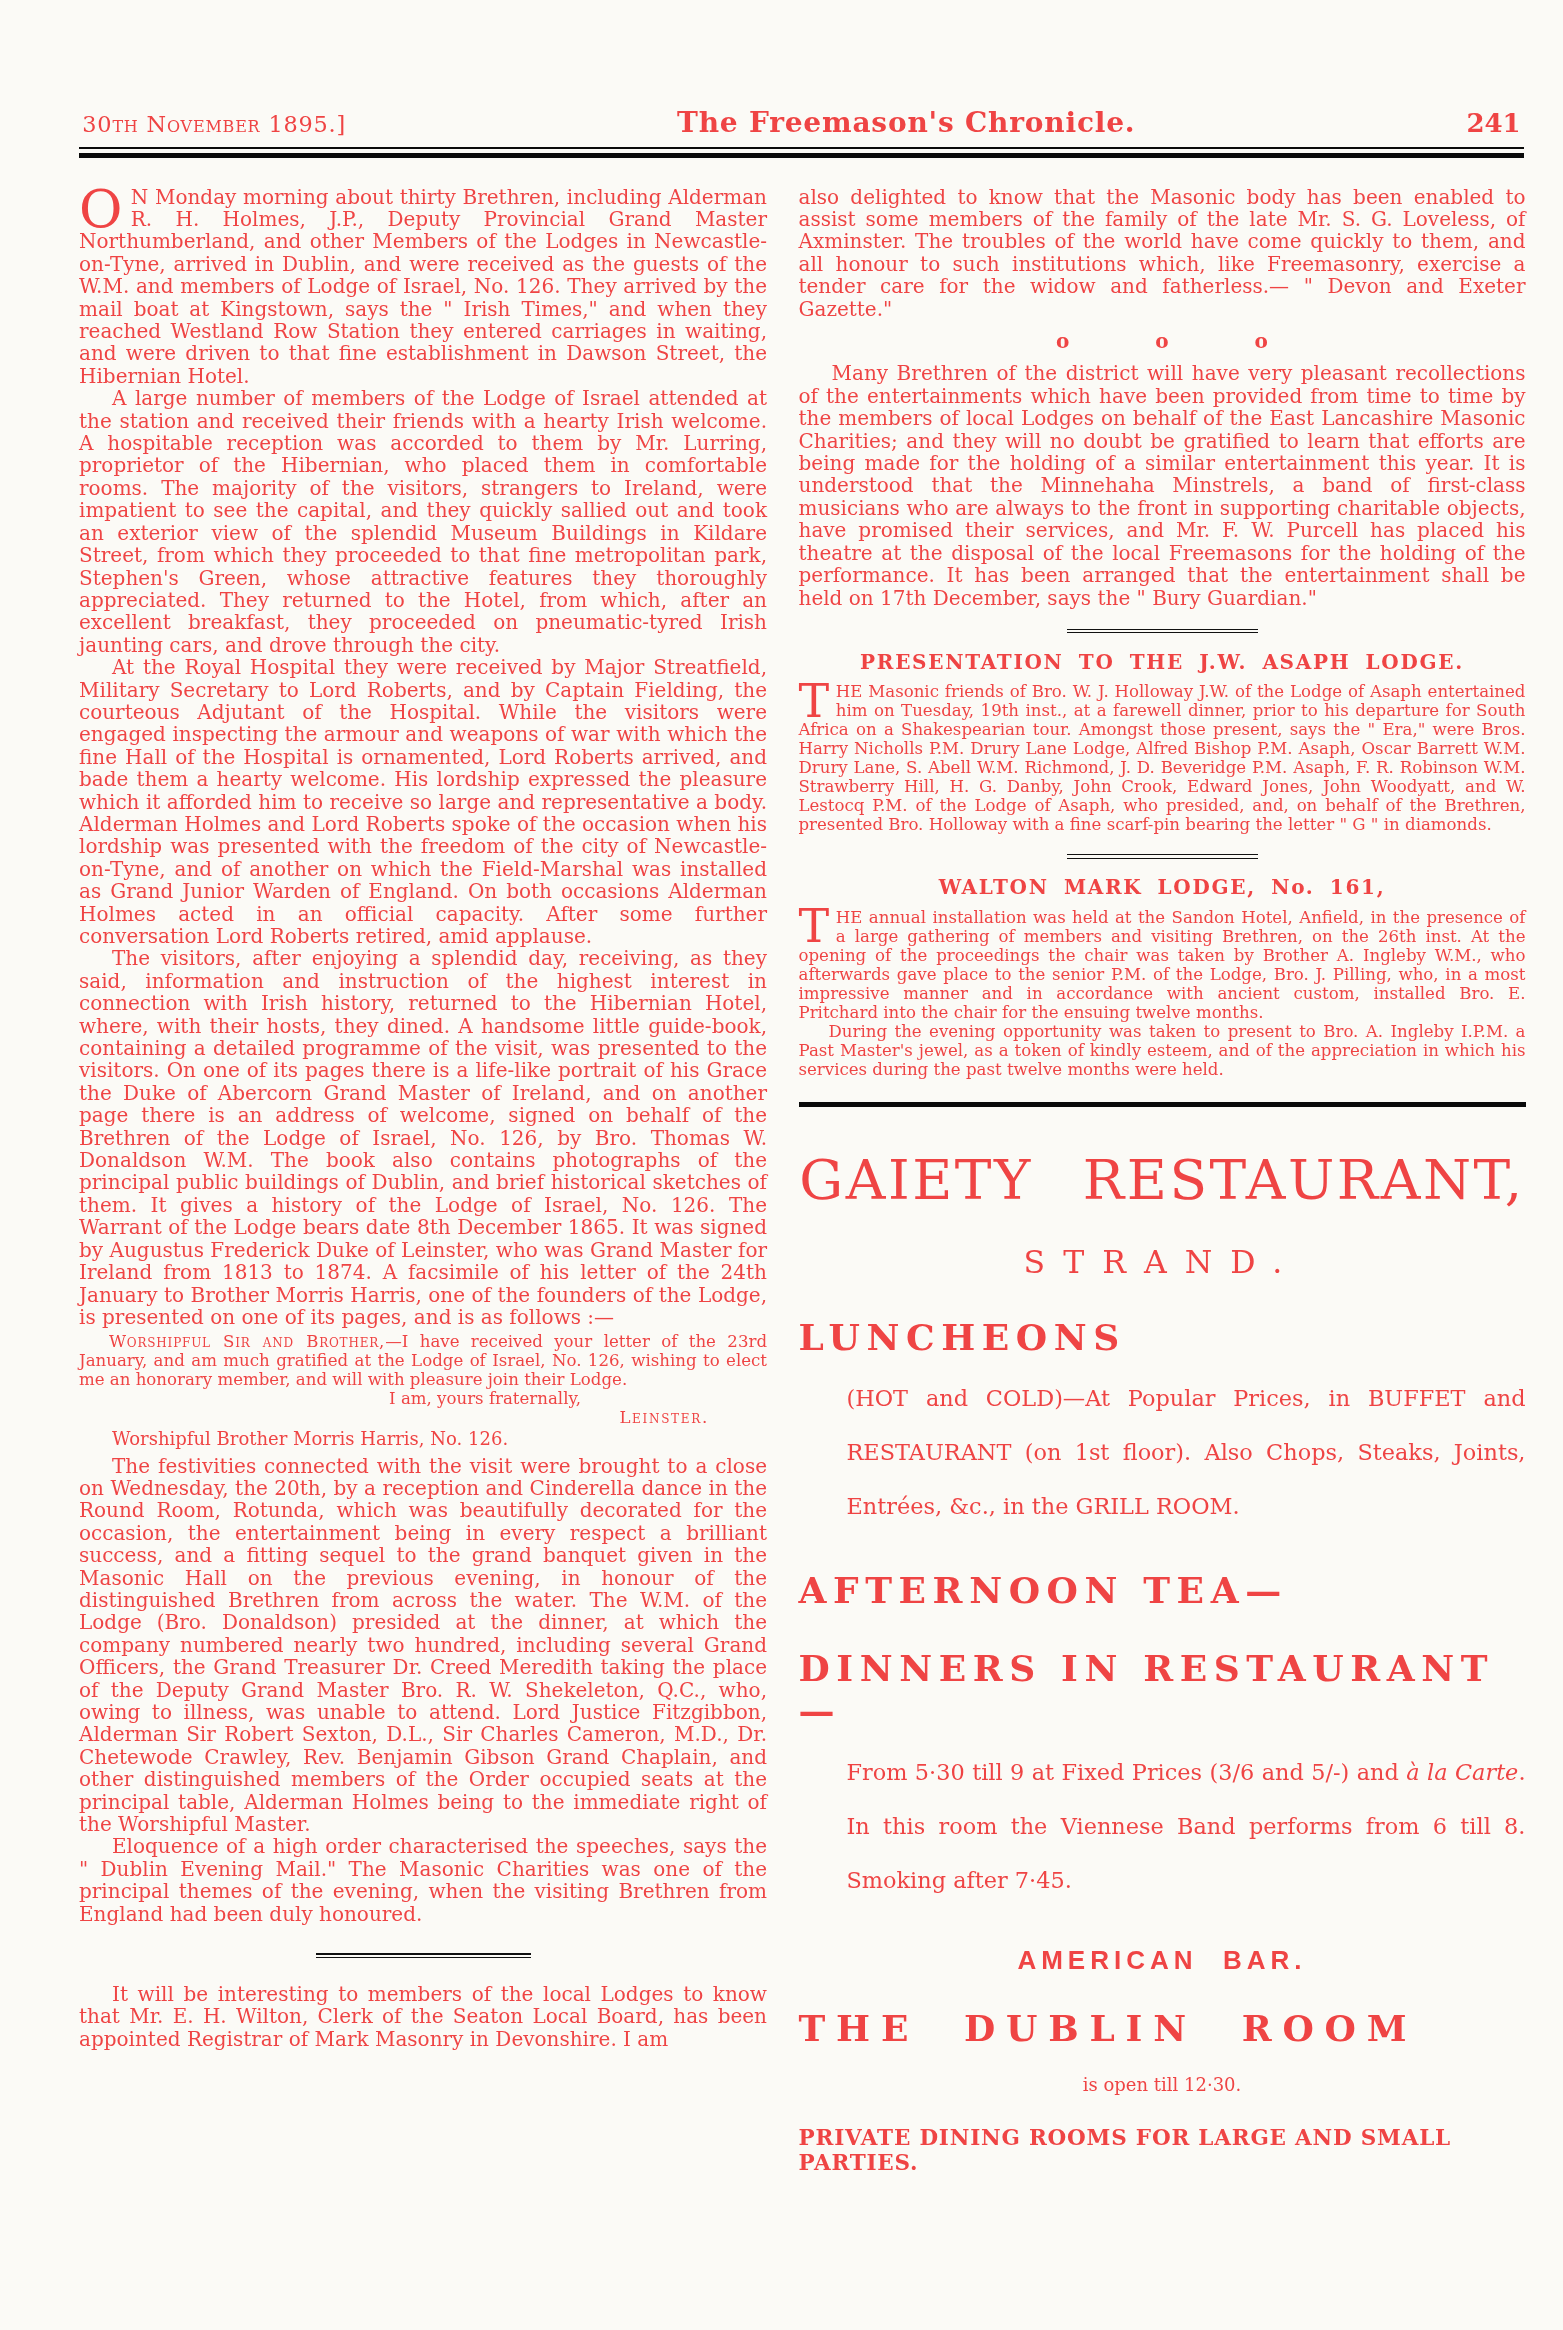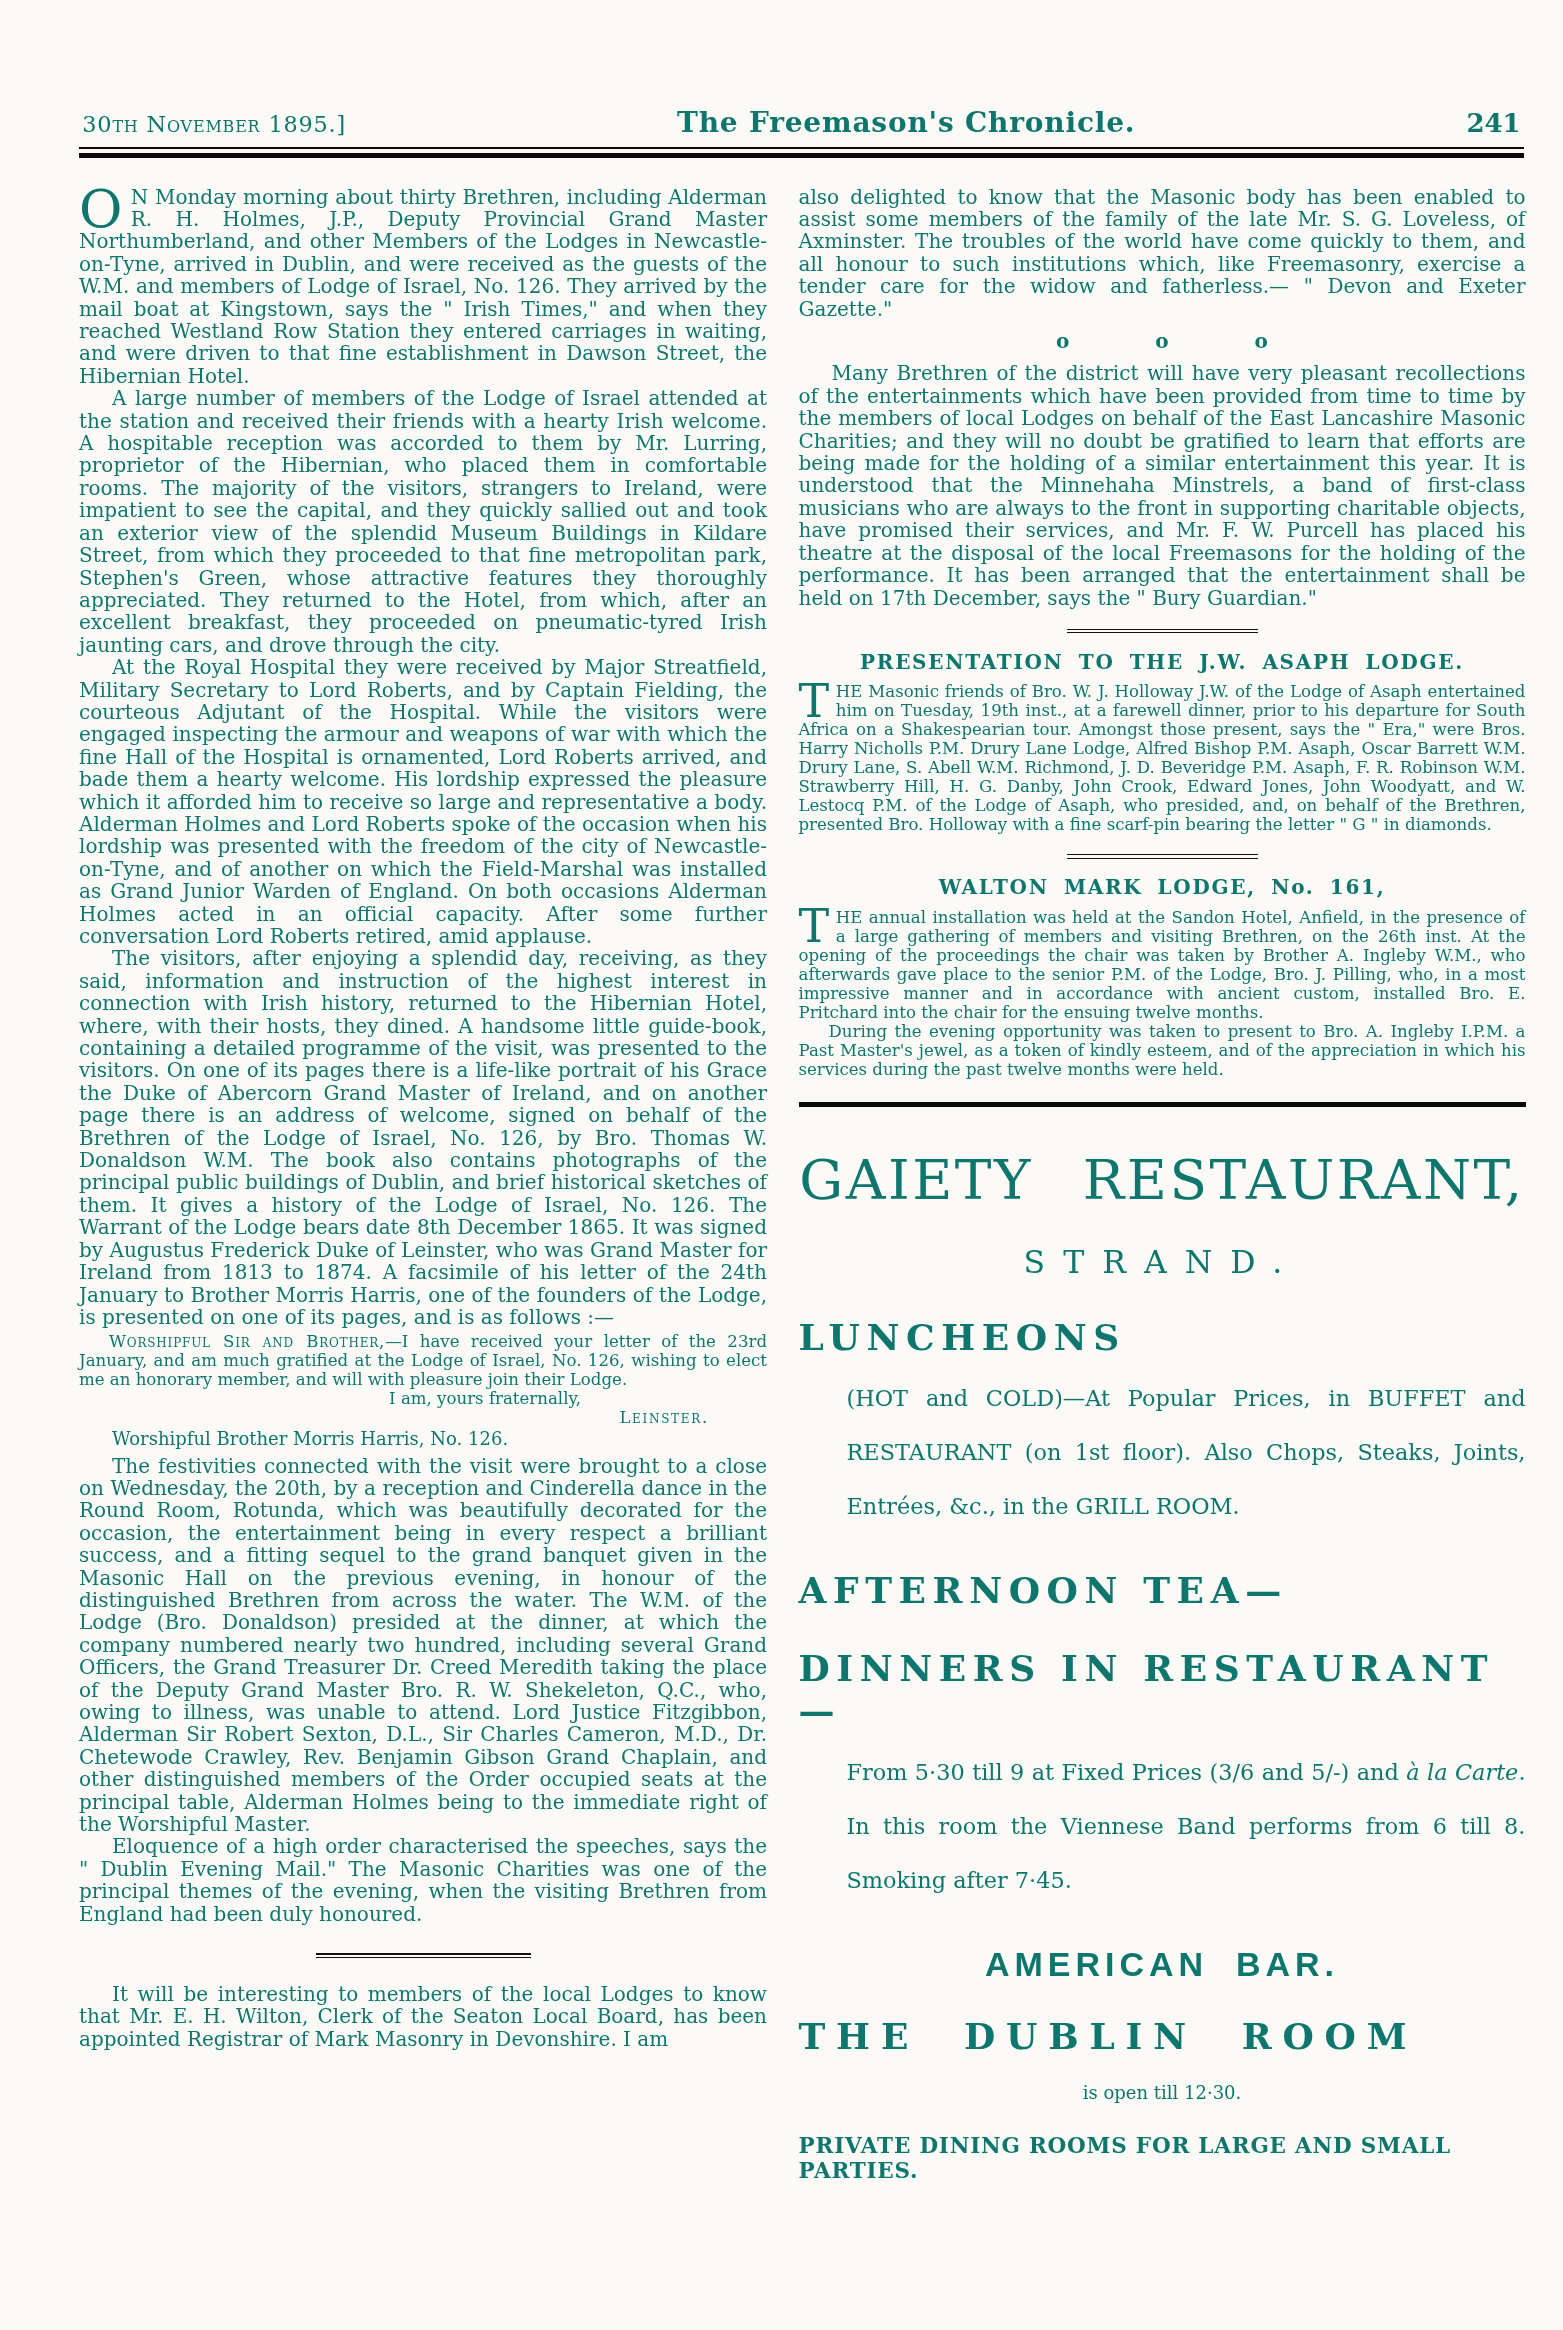--- a/index.html
+++ b/index.html
@@ -1,19 +1,19 @@
 <!DOCTYPE html>
 <html style="font-size:13.3px"><head>
 <meta charset="utf-8">
 <style>
   html, body { margin: 0; padding: 0; background: #e9e7e2; }
   .page {
     width: 1563px; height: 2330px;
     background: #fbfaf6;
-    color: #0f766e;
+    color: #ef4444;
     font-family: "DejaVu Serif", serif;
     box-sizing: border-box;
     padding: 106px 39px 0 79px;
     overflow: hidden;
     position: relative;
   }
   
   .header { display: flex; align-items: baseline; padding: 0 3.3px; }
   .header-date { font-variant: small-caps; font-size: 22.4px; letter-spacing: 0.8px; white-space: nowrap; }
   .header-title { flex: 1; text-align: center; font-weight: bold; font-size: 28px; letter-spacing: 0.8px; }
@@ -58,21 +58,21 @@
   }
   .small-text { font-size: 16.6px; line-height: 19px; text-align: justify; }
   .small-text p { margin: 0; text-indent: 0; }
   .small-text p.indented { text-indent: 30px; }
   
   .ad-title { margin: 41px 0 0 0; text-align: center; font-size: 55px; letter-spacing: 2.5px; word-spacing: 30px; }
   .ad-strand { margin: 31.5px 0 0 0; text-align: center; font-size: 31.5px; letter-spacing: 18px; }
   .ad-h-left { margin: 36px 0 0 0; font-weight: bold; font-size: 36px; letter-spacing: 6.6px; }
   .ad-body { margin: 13.3px 0 0 48px; font-size: 22.4px; line-height: 54px; text-align: justify; }
   .ad-body i { font-style: italic; }
-  .ad-american { margin: 38px 0 8px 0; text-align: center; font-family: "Liberation Sans", sans-serif; font-weight: bold; font-size: 34px; letter-spacing: 5px; word-spacing: 13.3px; }
+  .ad-american { margin: 38px 0 8px 0; text-align: center; font-family: "Liberation Sans", sans-serif; font-weight: bold; font-size: 26px; letter-spacing: 5px; word-spacing: 13.3px; }
   .ad-grill { margin: 31.5px 0 0 0; font-weight: bold; font-size: 36px; letter-spacing: 10.8px; word-spacing: 21.5px; }
   .ad-open { margin: 25px 0 0 0; text-align: center; font-size: 18px; }
   .ad-private { margin: 30px 0 0 0; font-weight: bold; font-size: 21.5px; letter-spacing: 0.8px; }
 </style>
 </head>
 <body>
 
 <div class="page">
 
   <div class="header">

